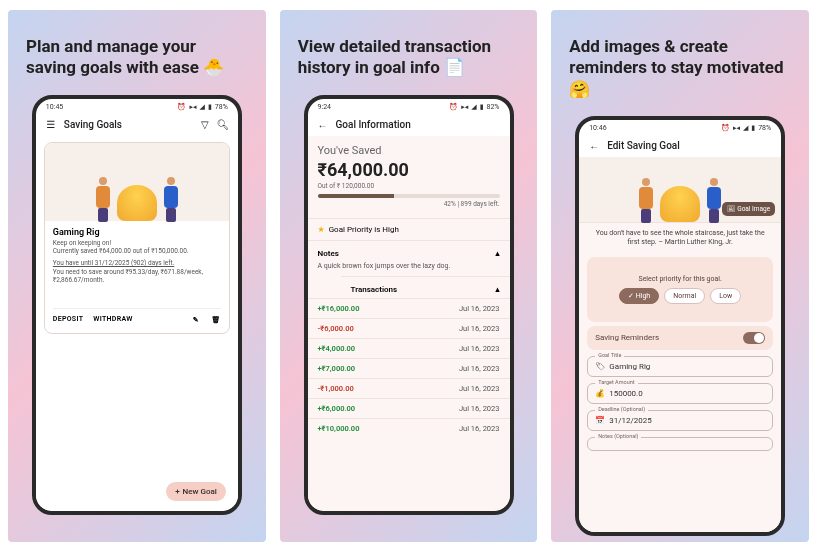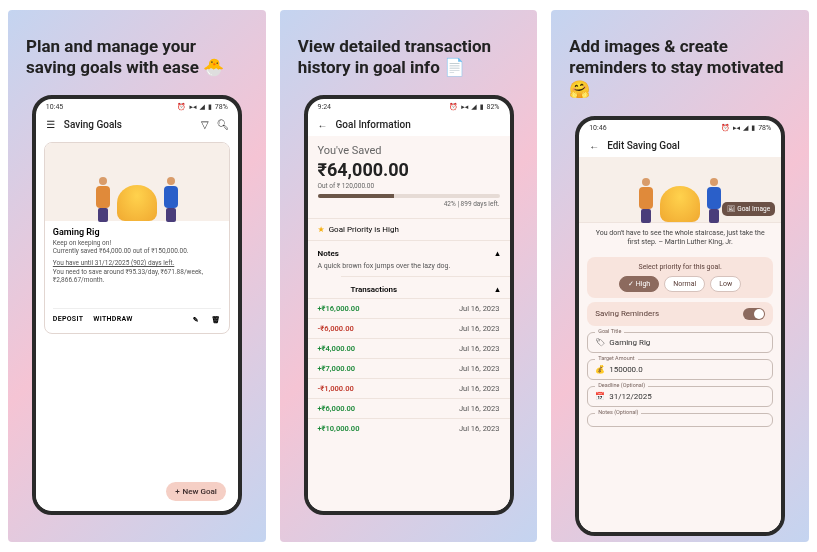--- a/index.html
+++ b/index.html
@@ -129,21 +129,21 @@
   .txn-pos{color:#1d8a3a;font-weight:600;}
   .txn-neg{color:#c0392b;font-weight:600;}
   .txn-date{color:#555;}
   
   .goal-img-btn{
     position:absolute;right:6px;bottom:6px;
     background:#6b5146;color:#fff;border-radius:5px;
     font-size:6.5px;padding:3px 5px;display:flex;align-items:center;gap:2px;
   }
   .quote{font-size:7px;color:#444;text-align:center;padding:6px 10px;line-height:1.3;}
-  .priority-box{background:#f8e4dd;border-radius:8px;margin:4px 8px;padding:6px;}
+  .priority-box{background:#f8e4dd;border-radius:8px;margin:4px 8px;padding:18px;}
   .priority-box .lbl{text-align:center;font-size:7px;color:#5a3e38;margin-bottom:5px;}
   .chips{display:flex;gap:5px;justify-content:center;}
   .chip{border-radius:10px;font-size:7px;padding:3px 8px;background:#fff;color:#5a3e38;border:1px solid #d6c2bc;}
   .chip.active{background:#8c6a5e;color:#fff;border-color:#8c6a5e;}
   .reminder-row{background:#f8e4dd;border-radius:8px;margin:0 8px;padding:6px 8px;display:flex;justify-content:space-between;align-items:center;font-size:8px;color:#5a3e38;}
   .toggle{width:22px;height:12px;background:#8c6a5e;border-radius:6px;position:relative;}
   .toggle::after{content:"";position:absolute;width:10px;height:10px;background:#fff;border-radius:50%;top:1px;right:1px;}
   .field{border:1px solid #c9bcb6;border-radius:6px;margin:6px 8px 0;padding:5px 7px;position:relative;}
   .field-label{position:absolute;top:-5px;left:7px;background:#fcf5f3;padding:0 3px;font-size:5.5px;color:#7a6660;}
   .field-value{font-size:8px;color:#333;}

